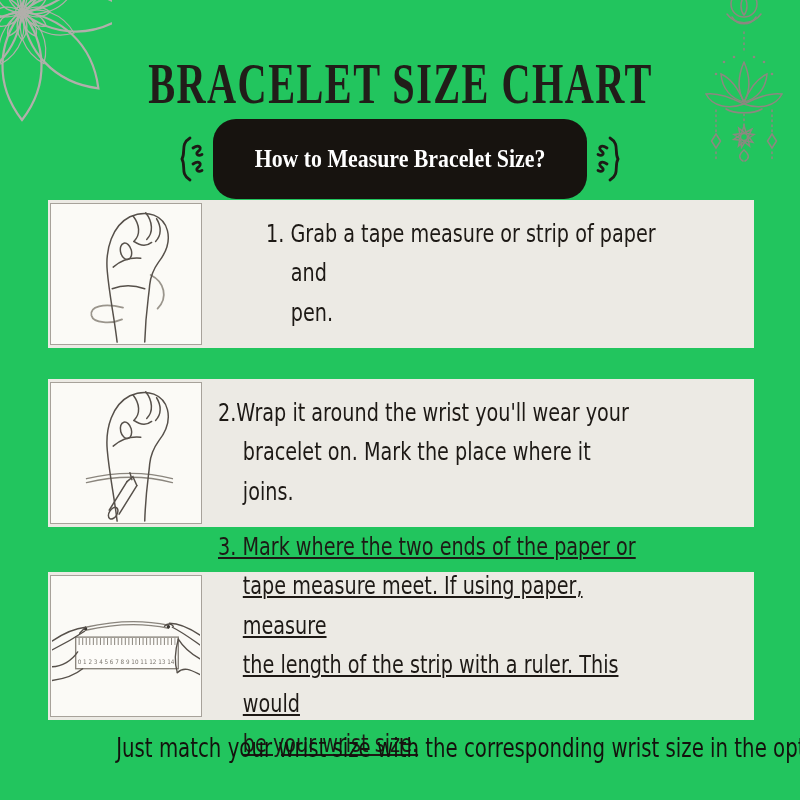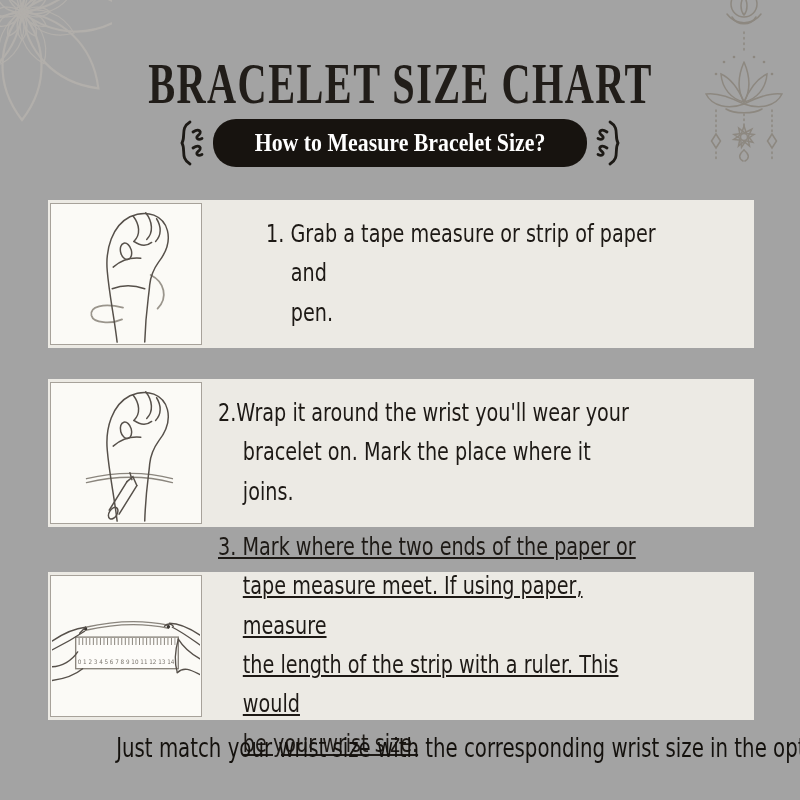--- a/index.html
+++ b/index.html
@@ -1,37 +1,37 @@
 <!DOCTYPE html>
 <html><head>
 <meta charset="utf-8">
 <style>
   html,body { margin:0; padding:0; }
   .page {
     position:relative; width:800px; height:800px;
-    background:#a3a3a3; overflow:hidden;
+    background:#22c55e; overflow:hidden;
     font-family:"DejaVu Sans", sans-serif; color:#1d1915;
   }
   
   .mandala { position:absolute; top:0; left:0; }
   .lotus   { position:absolute; top:0; right:6px; }
   
   .title {
     position:absolute; top:56px; left:0; width:100%;
     text-align:center; font-family:"Liberation Serif", serif;
     font-weight:bold; font-size:56px; color:#211d19; line-height:1;
   }
   .title span { display:inline-block; transform:scaleX(.72); transform-origin:center; letter-spacing:2px; white-space:nowrap; }
   .badge-row {
     position:absolute; top:119px; left:0; width:100%;
     display:flex; justify-content:center; align-items:center; gap:9px;
   }
   .pill {
-    background:#17130f; color:#ffffff; border-radius:23px; height:48px;
-    display:flex; align-items:center; padding:0 14px;
+    background:#17130f; color:#ffffff; border-radius:23px; height:56px;
+    display:flex; align-items:center; padding:12px 14px;
   }
   .pill span {
     font-family:"Liberation Serif", serif; font-weight:bold; font-size:26px;
     display:inline-block; transform:scaleX(.84); transform-origin:center; white-space:nowrap;
   }
   
   .step {
     position:absolute; left:48px; width:706px; height:148px;
     background:#eceae4; display:flex; align-items:center;
   }

